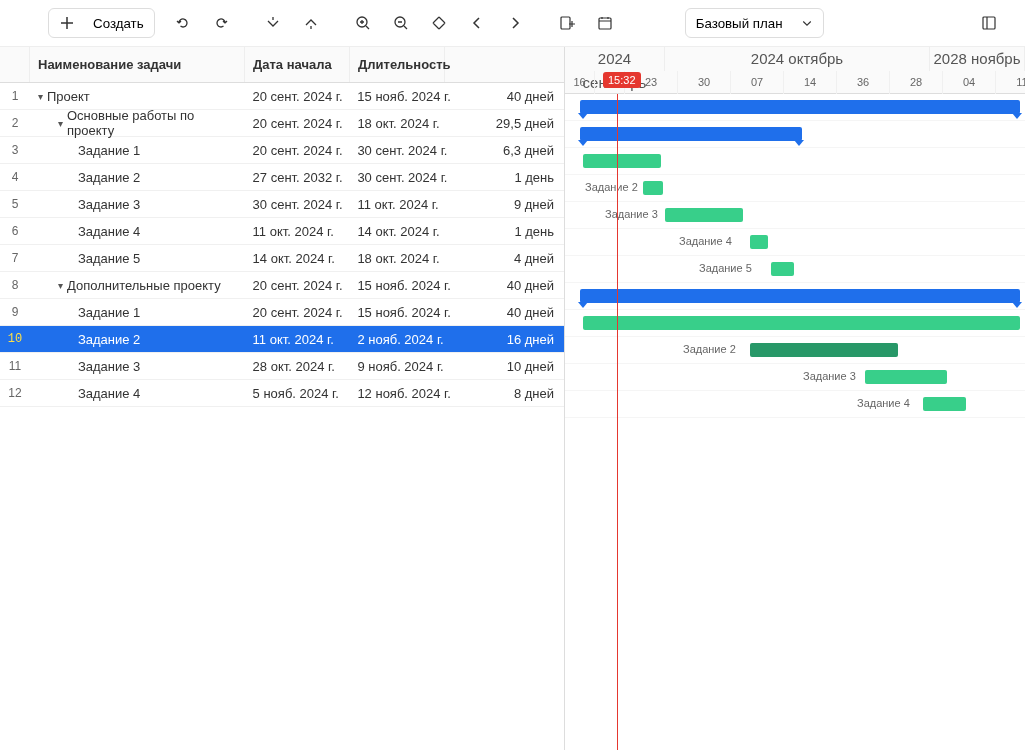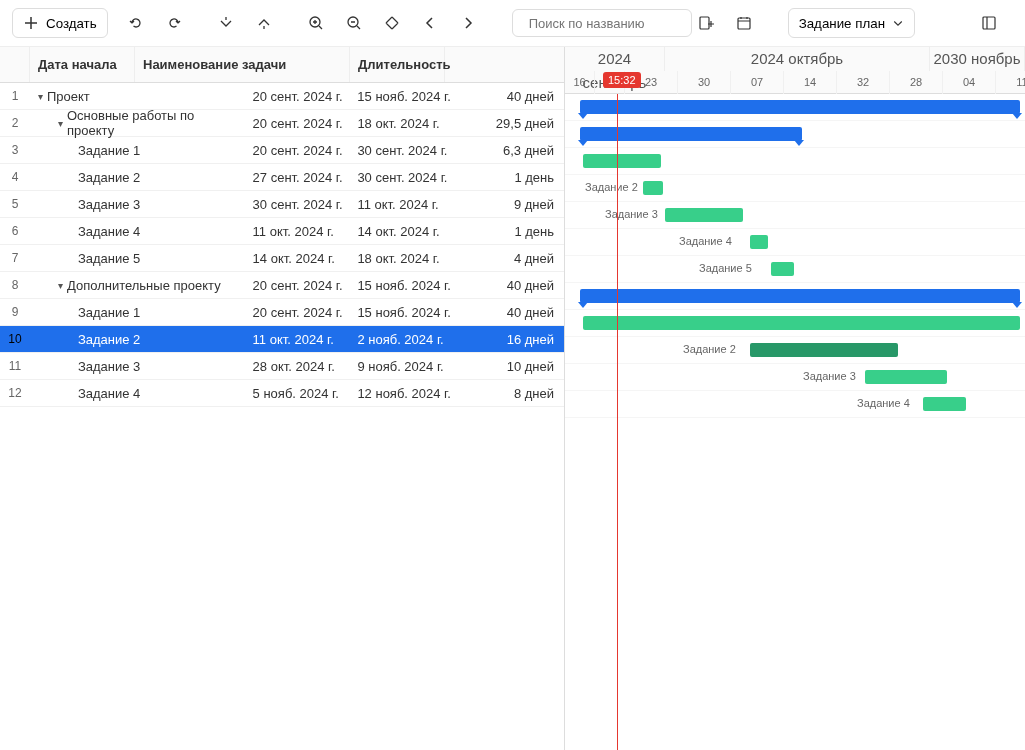--- a/index.html
+++ b/index.html
@@ -1,32 +1,32 @@
 <!DOCTYPE html>
 <html><head>
 <meta charset="utf-8">
 <style>
 * { box-sizing: border-box; margin: 0; padding: 0; }
 body { font-family: -apple-system, BlinkMacSystemFont, 'Segoe UI', Arial, sans-serif; font-size: 13px; color: #333; background: #fff; }
 
 .toolbar { display: flex; align-items: center; padding: 8px 12px; gap: 6px; border-bottom: 1px solid #eee; }
-.btn { display: inline-flex; align-items: center; justify-content: center; border: 1px solid #ddd; border-radius: 6px; background: #fff; padding: 5px 10px; cursor: pointer; gap: 7px; min-height: 30px; }
+.btn { display: inline-flex; align-items: center; justify-content: center; border: 1px solid #ddd; border-radius: 6px; background: #fff; padding: 5px 10px; cursor: pointer; gap: 18px; min-height: 30px; margin-left: 36px; }
 .icon-btn { width: 32px; height: 30px; padding: 0; border: none; background: transparent; border-radius: 4px; }
 .search-wrap { flex: 1; display: flex; align-items: center; border: 1px solid #ddd; border-radius: 6px; padding: 5px 10px; max-width: 180px; gap: 6px; }
 .search-wrap input { border: none; outline: none; flex: 1; font-size: 13px; background: transparent; }
 .sep { width: 8px; }
 
 .main { display: flex; height: calc(100vh - 47px); }
 .task-panel { width: 565px; border-right: 1px solid #ddd; overflow: hidden; }
 .task-header { display: flex; background: #fafafa; border-bottom: 1px solid #ddd; }
 .task-header .col { padding: 10px 8px; font-weight: 600; border-right: 1px solid #eee; font-size: 13px; }
 .task-body .row { display: flex; border-bottom: 1px solid #f0f0f0; height: 27px; align-items: center; }
 .task-body .row.selected { background: #1f6feb; color: #fff; }
 .col-num { width: 30px; text-align: center; color: #666; font-size: 12px; }
-.row.selected .col-num { color: #000000; }
+.row.selected .col-num { color: #fde047; font-family: Liberation Mono, monospace; }
 .col-name { width: 215px; padding-left: 8px; display: flex; align-items: center; gap: 4px; }
 .col-start { width: 105px; padding-left: 8px; }
 .col-end { width: 120px; padding-left: 8px; }
 .col-dur { width: 95px; text-align: right; padding-right: 10px; }
 .task-header .col-name { width: 215px; }
 .task-header .col-start { width: 105px; }
 .task-header .col-end { width: 120px; }
 .task-header .col-dur { width: 95px; text-align: right; }
 
 .gantt-panel { flex: 1; position: relative; overflow: hidden; }
@@ -107,61 +107,54 @@
       <svg class="ico" viewBox="0 0 16 16">
         <path d="M10 3L5 8l5 5" stroke="#333" stroke-width="1.5" fill="none"></path>
       </svg>
     </button>
   <button class="icon-btn">
       <svg class="ico" viewBox="0 0 16 16">
         <path d="M6 3l5 5-5 5" stroke="#333" stroke-width="1.5" fill="none"></path>
       </svg>
     </button>
   <div class="sep"></div>
-  <div class="search-wrap">
-    <svg class="ico" viewBox="0 0 16 16">
-        <circle cx="7" cy="7" r="5" stroke="#888" stroke-width="1.3" fill="none"></circle>
-        <path d="M11 11l3 3" stroke="#888" stroke-width="1.3"></path>
-      </svg>
-    <input type="text" placeholder="Поиск по названию" style="">
-  </div>
   <button class="icon-btn">
       <svg class="ico" viewBox="0 0 16 16">
         <rect x="2" y="2" width="9" height="12" rx="1" stroke="#333" stroke-width="1.2" fill="none"></rect>
         <path d="M13 6v6M10 9h6" stroke="#333" stroke-width="1.2"></path>
       </svg>
     </button>
   <button class="icon-btn">
       <svg class="ico" viewBox="0 0 16 16">
         <rect x="2" y="3" width="12" height="11" rx="1" stroke="#333" stroke-width="1.2" fill="none"></rect>
         <path d="M2 6h12M5 2v2M11 2v2" stroke="#333" stroke-width="1.2"></path>
       </svg>
     </button>
   <div class="sep"></div>
   <button class="btn">
-    <span>Задание план</span>
+    <span>Базовый план</span>
     <svg class="ico" viewBox="0 0 16 16" style="width:12px;height:12px">
         <path d="M3 6l5 5 5-5" stroke="#333" stroke-width="1.5" fill="none"></path>
       </svg>
   </button>
   <div class="spacer"></div>
   <button class="icon-btn">
       <svg class="ico" viewBox="0 0 16 16">
         <rect x="2" y="2" width="12" height="12" rx="1" stroke="#333" stroke-width="1.2" fill="none"></rect>
         <path d="M6 2v12" stroke="#333" stroke-width="1.2"></path>
       </svg>
     </button>
 </div>
 
 <div class="main">
   <div class="task-panel">
     <div class="task-header">
       <div class="col col-num"></div>
+      <div class="col col-name">Наименование задачи</div>
       <div class="col col-start">Дата начала</div>
-      <div class="col col-name">Наименование задачи</div>
       <div class="col col-dur">Длительность</div>
     </div>
     <div class="task-body" id="task-body">
         <div class="row">
           <div class="col-num">1</div>
           <div class="col-name" style="padding-left: 8px;">
             <span class="chevron">▾</span>
             <span>Проект</span>
           </div>
           <div class="col-start">20 сент. 2024 г.</div>
@@ -185,21 +178,21 @@
           </div>
           <div class="col-start">20 сент. 2024 г.</div>
           <div class="col-end">30 сент. 2024 г.</div>
           <div class="col-dur">6,3 дней</div>
         </div>
         <div class="row">
           <div class="col-num">4</div>
           <div class="col-name" style="padding-left: 48px;">
             <span>Задание 2</span>
           </div>
-          <div class="col-start">27 сент. 2024 г.</div>
+          <div class="col-start">27 сент. 2032 г.</div>
           <div class="col-end">30 сент. 2024 г.</div>
           <div class="col-dur">1 день</div>
         </div>
         <div class="row">
           <div class="col-num">5</div>
           <div class="col-name" style="padding-left: 48px;">
             <span>Задание 3</span>
           </div>
           <div class="col-start">30 сент. 2024 г.</div>
           <div class="col-end">11 окт. 2024 г.</div>
@@ -270,31 +263,31 @@
           <div class="col-dur">8 дней</div>
         </div>
       </div>
   </div>
 
   <div class="gantt-panel">
     <div class="gantt-header">
       <div class="gantt-months" id="gantt-months">
           <div class="gantt-month" style="width: 100px;">2024 сентябрь</div>
           <div class="gantt-month" style="width: 265px;">2024 октябрь</div>
-          <div class="gantt-month" style="width: 95px;">2030 ноябрь</div>
+          <div class="gantt-month" style="width: 95px;">2028 ноябрь</div>
         </div>
       <div class="gantt-days" id="gantt-days">
           <div class="today-badge" style="left: 38px;">15:32</div>
           <div class="gantt-day" style="width: 30px;">16</div>
           <div class="gantt-day" style="width: 30px;"></div>
           <div class="gantt-day">23</div>
           <div class="gantt-day">30</div>
           <div class="gantt-day">07</div>
           <div class="gantt-day">14</div>
-          <div class="gantt-day">32</div>
+          <div class="gantt-day">36</div>
           <div class="gantt-day">28</div>
           <div class="gantt-day">04</div>
           <div class="gantt-day">11</div>
         </div>
     </div>
     <div class="today-line" id="today-line" style="left: 52px; top: 47px; height: calc(100% - 47px);"></div>
     <div class="gantt-body" id="gantt-body">
         <div class="gantt-row">
           <div class="bar bar-summary" style="left: 15px; width: 440px;"></div>
         </div>

